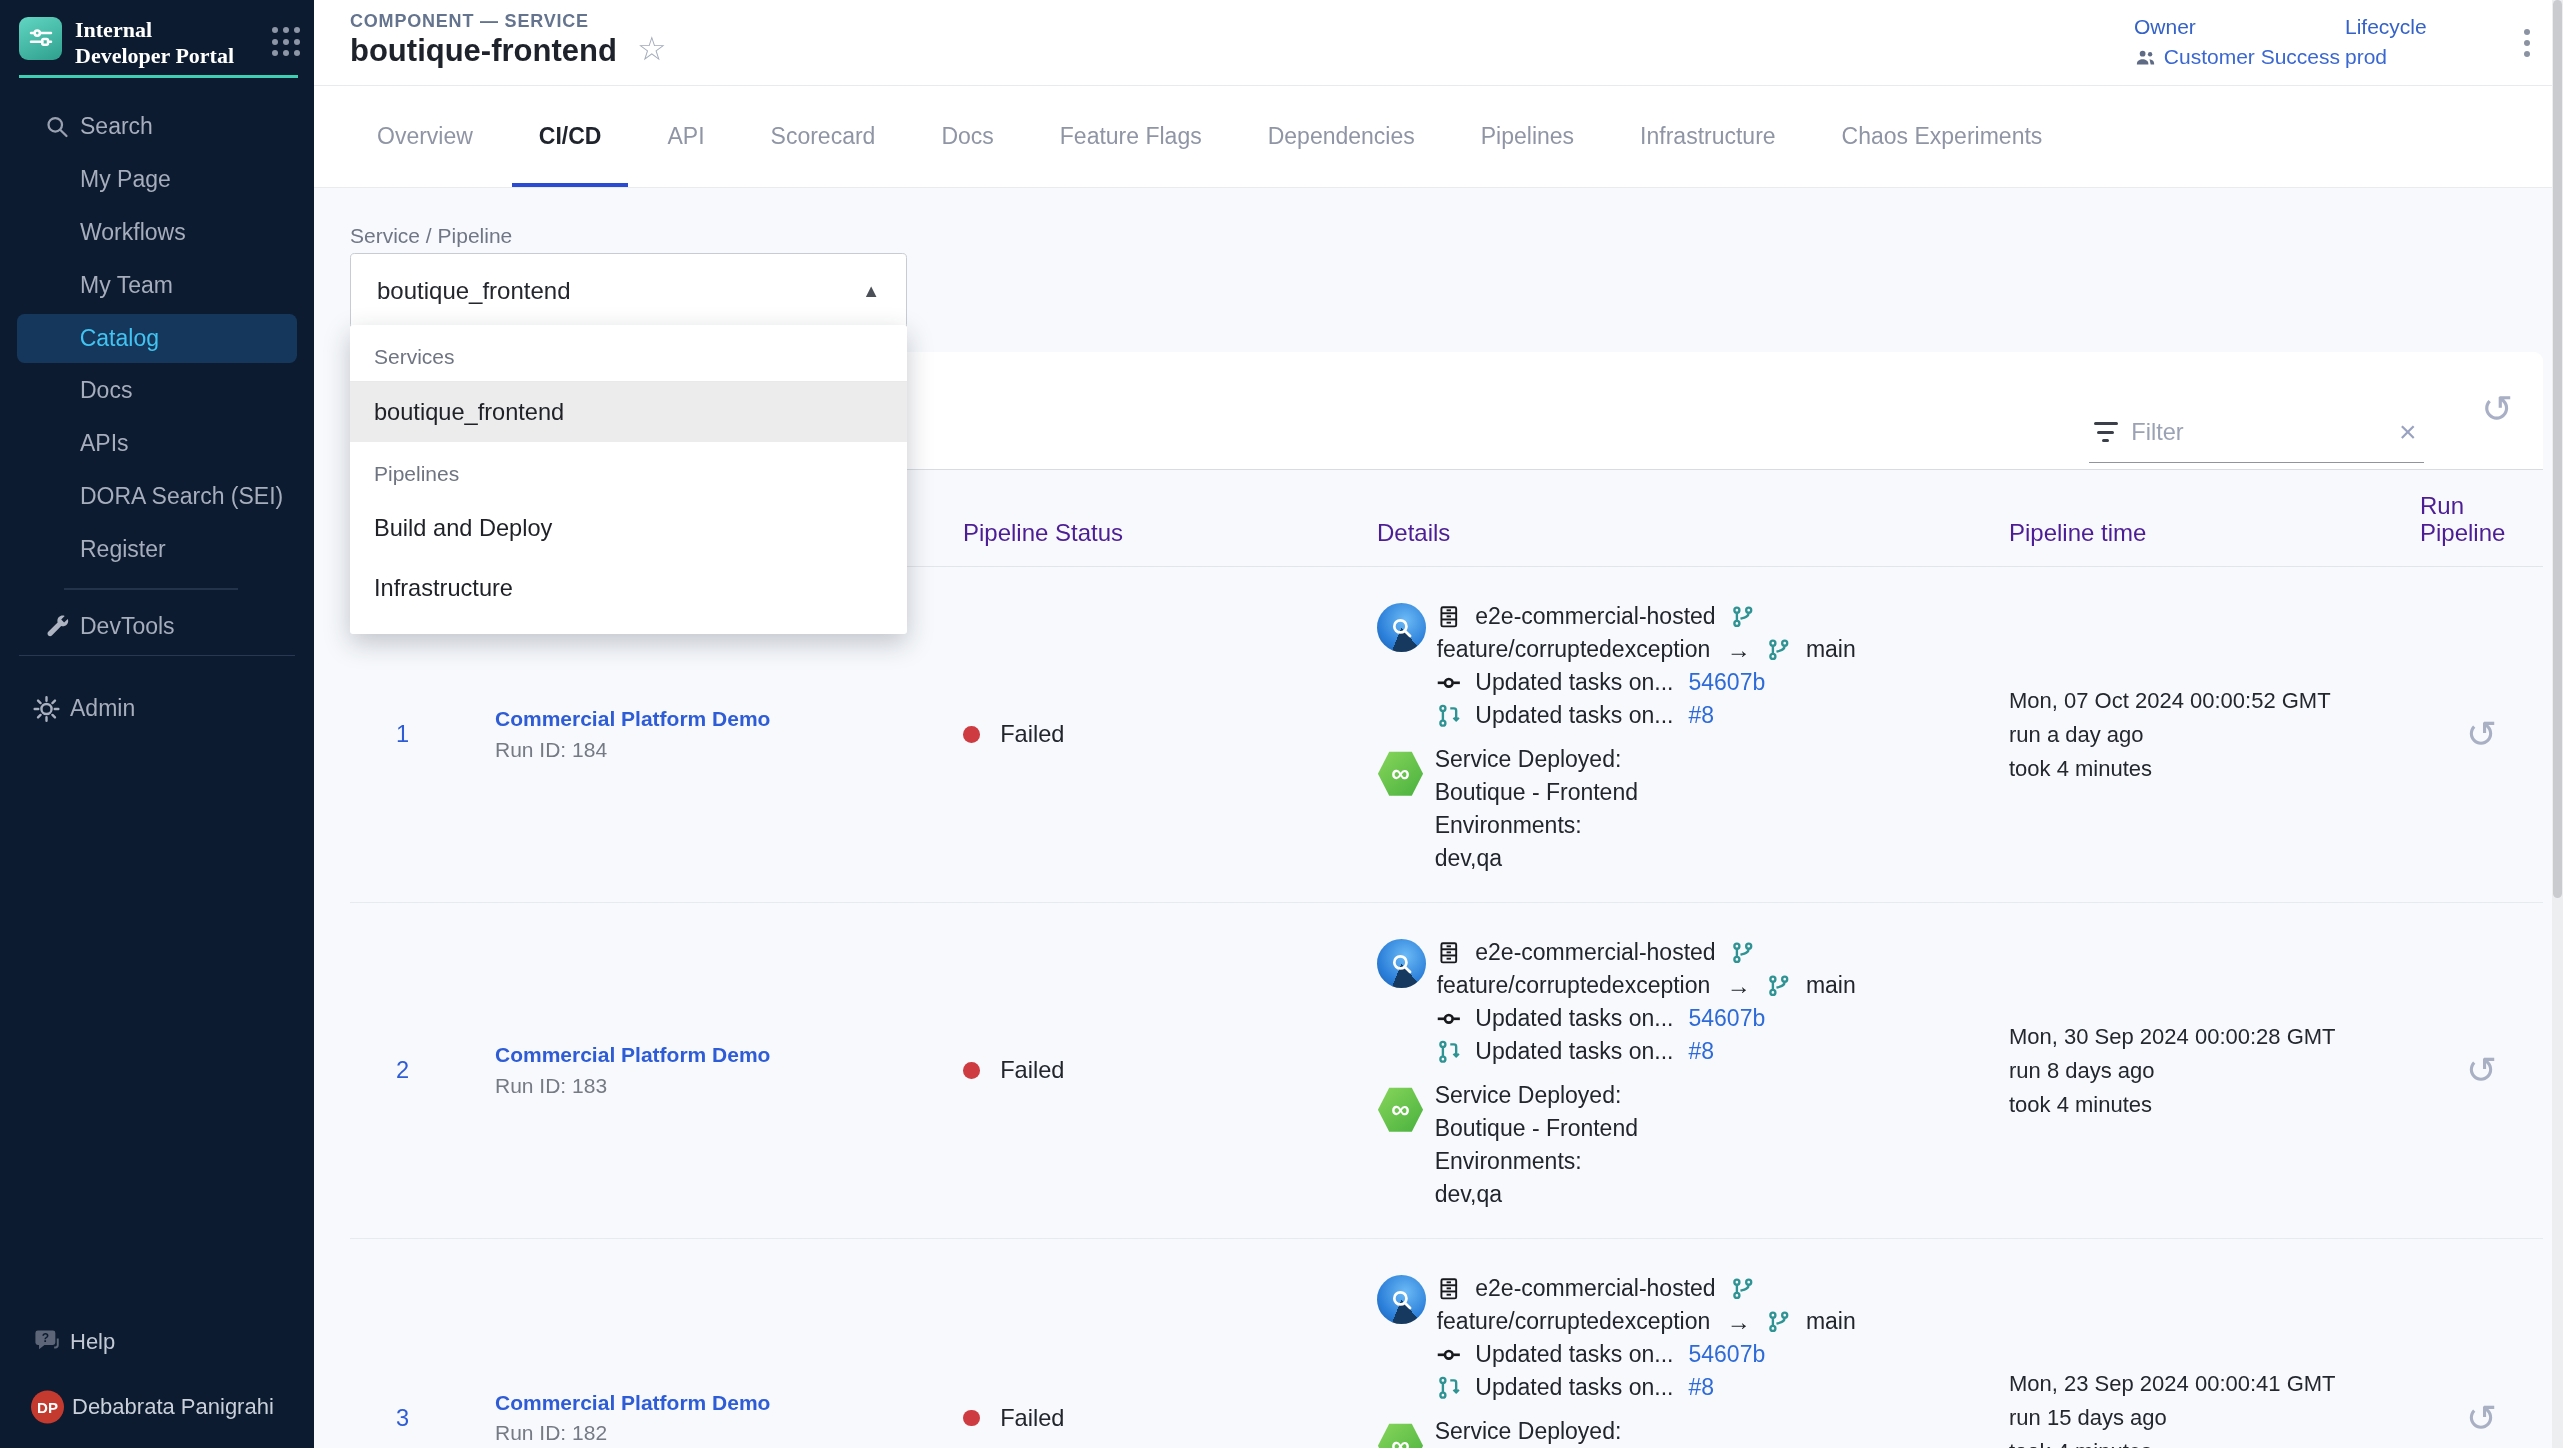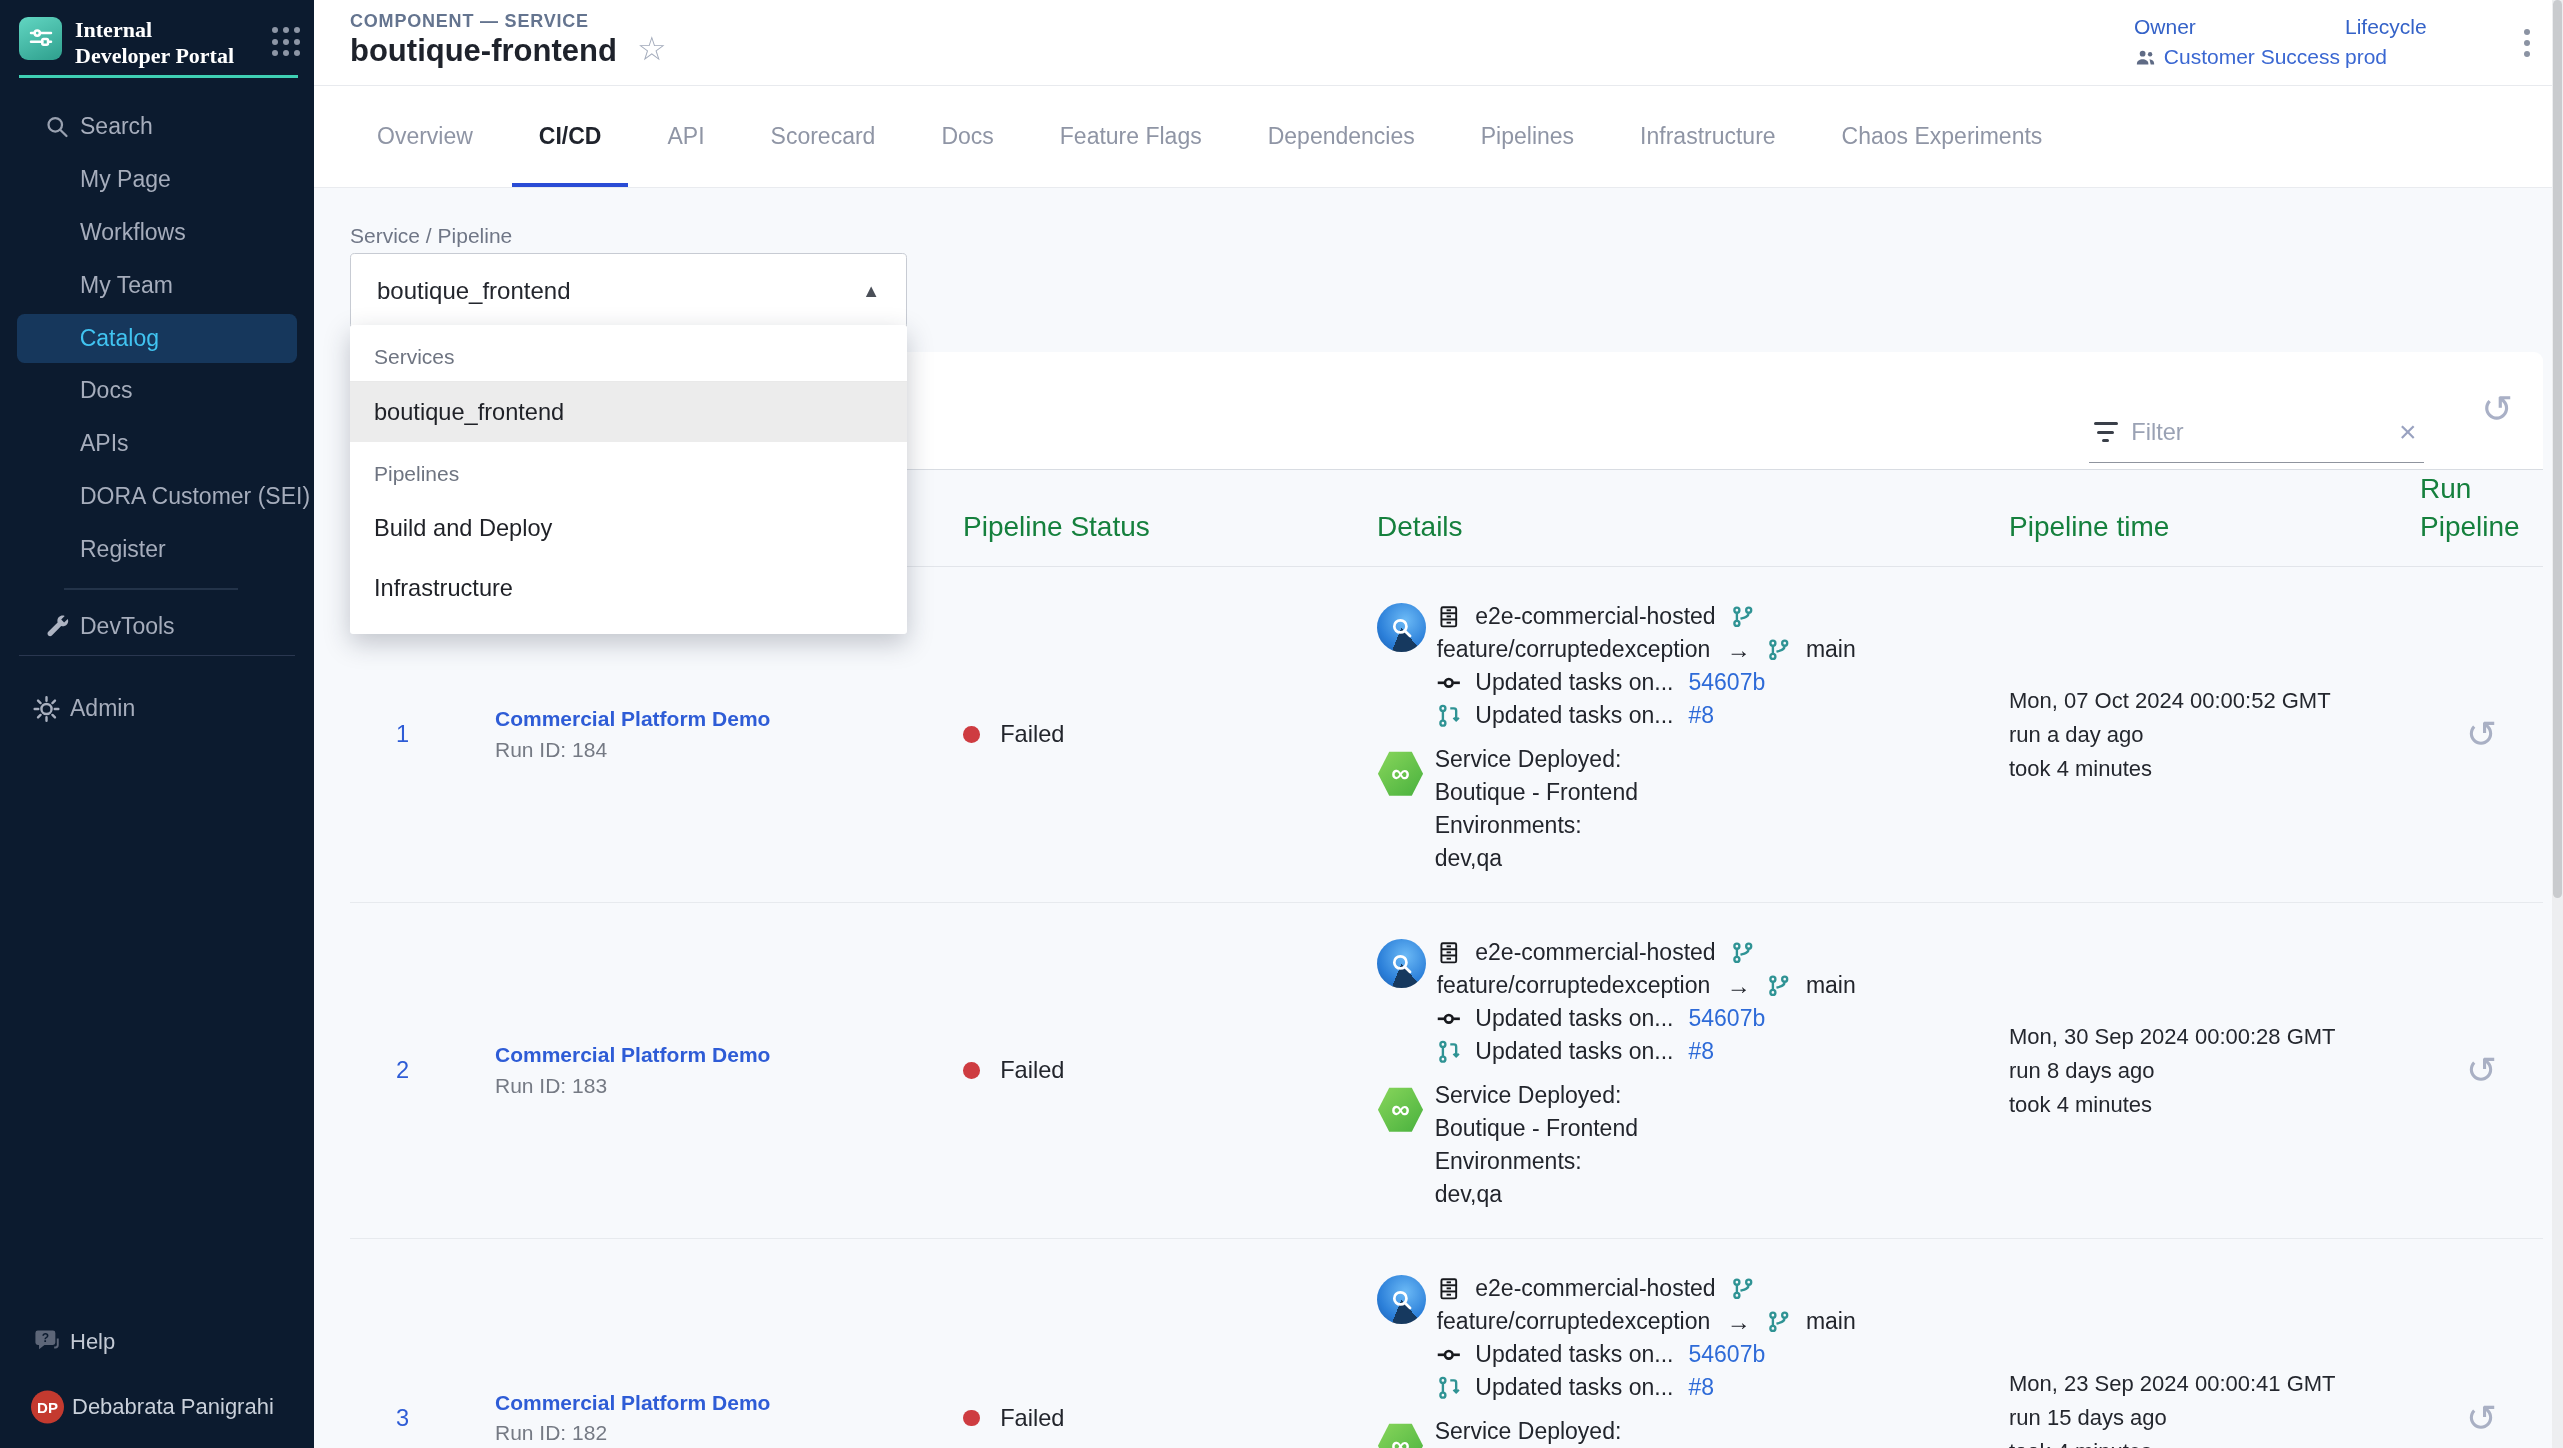--- a/index.html
+++ b/index.html
@@ -67,21 +67,21 @@
   .funnel { display:flex; flex-direction:column; align-items:center; gap:5.3px; margin:0 13.7px 0 4.6px; }
   .funnel span { height:3px; background:#3a3f49; border-radius:1.5px; display:block; }
   .funnel .f1 { width:24px; } .funnel .f2 { width:16.7px; } .funnel .f3 { width:7.6px; }
   .filter-input { flex:1; border:none; outline:none; background:transparent; font-size:23.6px; color:#23262d; font-family:"Liberation Sans", sans-serif; min-width:0; }
   .filter-input::placeholder { color:#9aa2b4; }
   .clear-x { font-size:30px; color:#99a2c0; margin:0 7.6px; cursor:pointer; line-height:1; }
   .reset { position:absolute; right:30px; top:38px; font-size:38px; color:#a9b0c6; line-height:1; cursor:pointer; }
 
   .pgrid { display:grid; grid-template-columns:122px 472px 381px 654px 441px 123px; }
   .thead { position:absolute; left:36px; top:470px; width:2193px; height:97px; border-bottom:1.5px solid #e2e5ea; }
-  .th { display:flex; align-items:flex-end; padding-bottom:20px; font-size:28px; color:#15803d; line-height:38px; }
+  .th { display:flex; align-items:flex-end; padding-bottom:20px; font-size:24px; color:#4c1d95; line-height:27px; }
   .th:nth-child(1){ padding-left:46px; } .th:nth-child(2){ padding-left:23px; }
   .th:nth-child(3){ padding-left:19px; } .th:nth-child(4){ padding-left:52px; }
   .th:nth-child(5){ padding-left:30px; } .th:nth-child(6){ padding-right:9px; }
 
   .rows { position:absolute; left:36px; top:567px; width:2193px; }
   .prow { border-bottom:1.5px solid #e7eaee; height:336px; }
   .prow:last-child { height:358px; border-bottom:none; }
   .c-index { display:flex; align-items:center; padding-left:46px; font-size:23.6px; color:#2e5cd6; }
   .c-name { display:flex; flex-direction:column; justify-content:center; padding-left:23px; }
   .pipe-name { font-size:21px; font-weight:700; color:#2e5cd6; cursor:pointer; }
@@ -168,21 +168,21 @@
       <div class="nav-item active">
           <span>Catalog</span>
         </div>
       <div class="nav-item">
           <span>Docs</span>
         </div>
       <div class="nav-item">
           <span>APIs</span>
         </div>
       <div class="nav-item">
-          <span>DORA Customer (SEI)</span>
+          <span>DORA Search (SEI)</span>
         </div>
       <div class="nav-item">
           <span>Register</span>
         </div>
       <div class="nav-sep"></div>
       <div class="nav-item">
         <span class="nav-ic">
           <svg viewBox="0 0 24 24" fill="#aeb4c2">
               <path d="M21.5 6.7c0 2.6-2.1 4.7-4.7 4.7-.5 0-1-.1-1.5-.2L7 19.5c-.9.9-2.3.9-3.2 0-.9-.9-.9-2.3 0-3.2l8.3-8.3c-.2-.5-.2-1-.2-1.5C11.9 3.9 14 1.8 16.6 1.8c.6 0 1.2.1 1.8.4l-3.1 3.1 2.6 2.6 3.2-3.1c.2.6.4 1.2.4 1.9z"></path>
             </svg>

